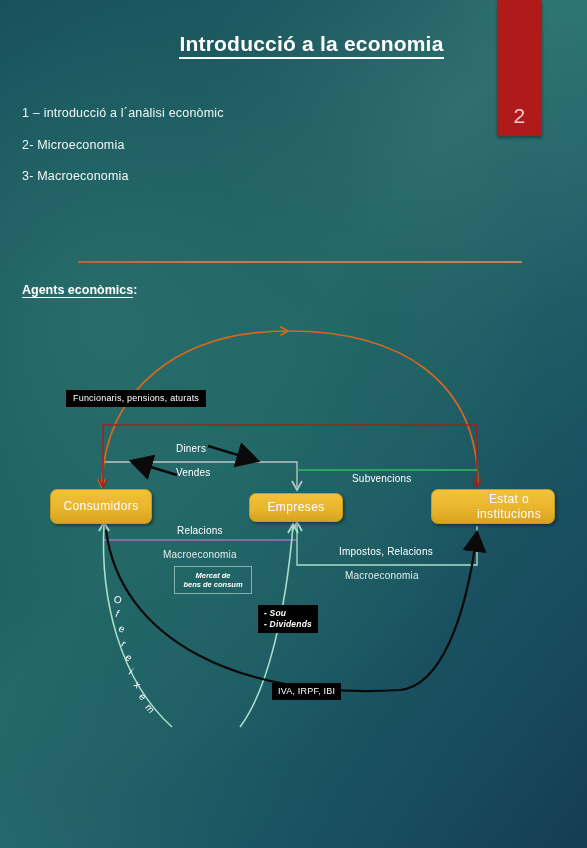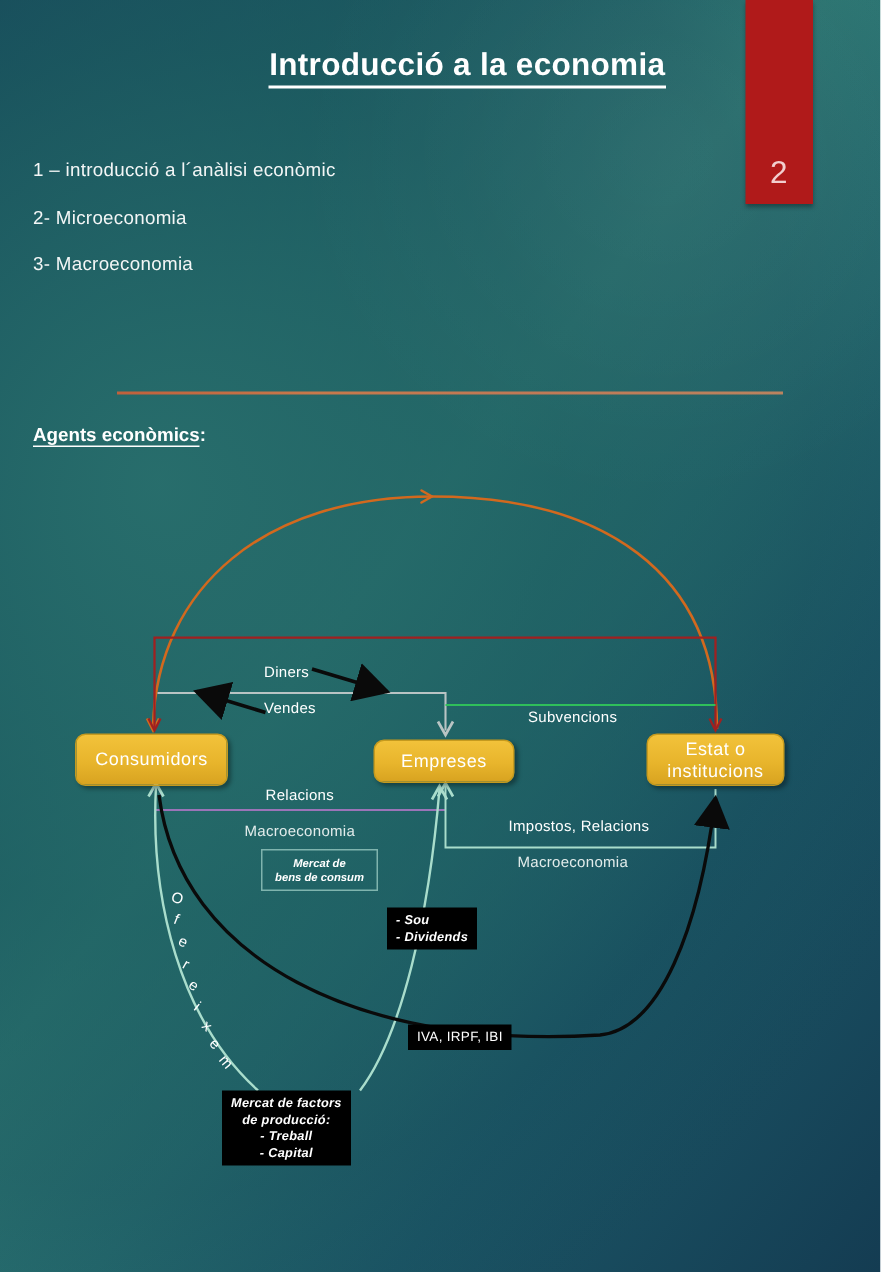--- a/index.html
+++ b/index.html
@@ -72,21 +72,21 @@
     box-shadow:2px 2px 3px rgba(0,0,0,0.35);
     color:#ffffff;
     font-size:12px;
     text-align:center;
     line-height:15px;
     display:flex;align-items:center;justify-content:center;
     letter-spacing:.4px;
   }
   #box-consumidors{left:50px;top:489px;width:100px;height:33px;padding:0 0;}
   #box-empreses{left:249px;top:493px;width:92px;height:27px;}
-  #box-estat{left:431px;top:489px;width:90px;height:33px;}
+  #box-estat{left:431px;top:489px;width:90px;height:33px;padding-left:32px;}
 
   
   .chip{
     position:absolute;background:#000000;color:#ffffff;
     font-size:8.5px;line-height:11px;text-align:center;
     padding:3px 6px;letter-spacing:.2px;white-space:pre-line;
   }
   #chip-funcionaris{left:66px;top:390px;font-size:9px;padding:3px 7px;}
   #chip-sou{left:258px;top:605px;font-style:italic;font-weight:bold;text-align:left;}
   #chip-iva{left:272px;top:683px;font-size:9px;}
@@ -210,27 +210,24 @@
   <div class="agent-box" id="box-consumidors">
     <span>Consumidors</span>
   </div>
   <div class="agent-box" id="box-empreses">
     <span>Empreses</span>
   </div>
   <div class="agent-box" id="box-estat">
     <span>Estat o institucions</span>
   </div>
 
+  <div class="chip" id="chip-funcionaris">Funcionaris, pensions, aturats</div>
   <div class="chip" id="chip-sou">- Sou
 - Dividends</div>
   <div class="chip" id="chip-iva">IVA, IRPF, IBI</div>
-  <div class="chip" id="chip-factors">Mercat de factors
-de producció:
-- Treball
-- Capital</div>
 
   <div class="flow-label" id="lbl-diners">Diners</div>
   <div class="flow-label" id="lbl-vendes">Vendes</div>
   <div class="flow-label" id="lbl-subvencions">Subvencions</div>
   <div class="flow-label" id="lbl-relacions">Relacions</div>
   <div class="flow-label" id="lbl-microeconomia">Macroeconomia</div>
   <div class="flow-label" id="lbl-impostos">Impostos,  Relacions</div>
   <div class="flow-label" id="lbl-macroeconomia">Macroeconomia</div>
 
   <div id="box-mercat-consum">Mercat de

